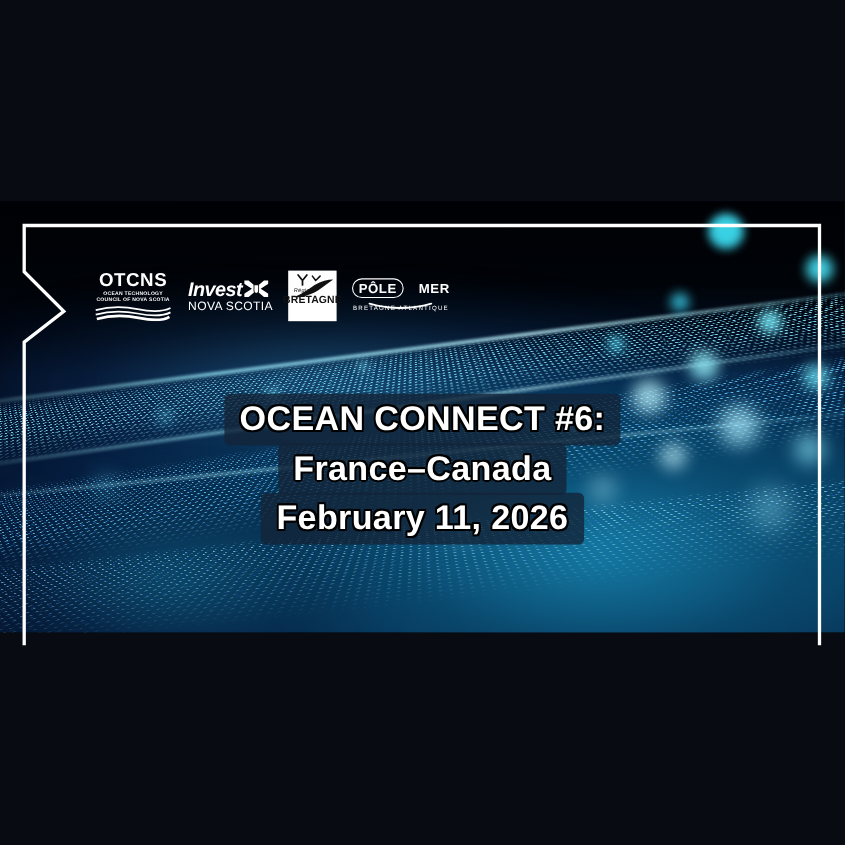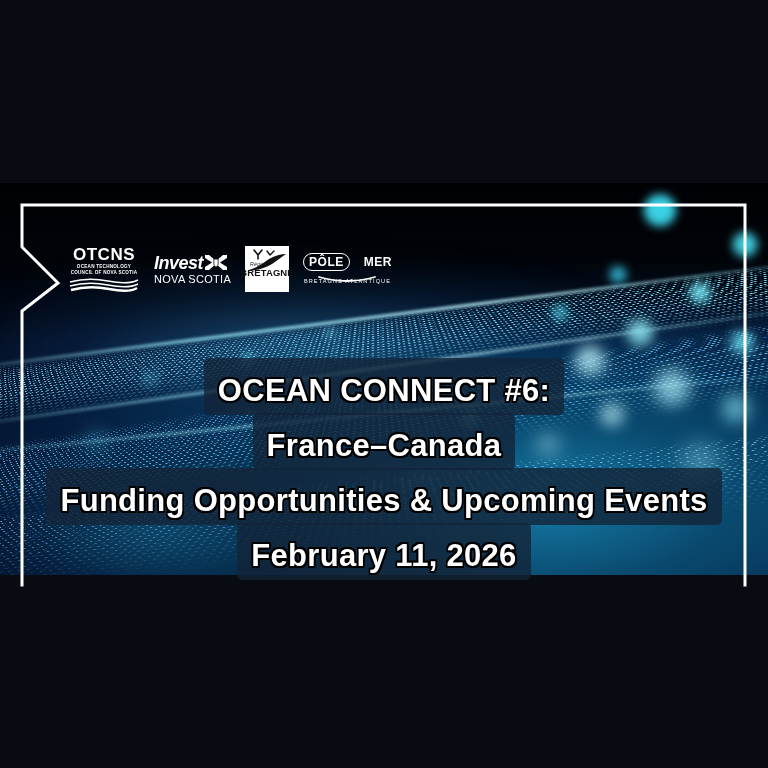--- a/index.html
+++ b/index.html
@@ -101,21 +101,21 @@
   }
 
   
   .bokeh{position:absolute;border-radius:50%;pointer-events:none;}
 
   
   .frame-svg{position:absolute;left:0;top:0;width:768px;height:585px;overflow:visible;}
 
   
   .logos{
-    position:absolute;left:68px;top:246px;
+    position:absolute;left:85px;top:246px;
     display:flex;align-items:center;gap:14px;
   }
   .logo{position:relative;}
 
   
   .otcns{width:72px;color:#fff;text-align:center;line-height:1;}
   .otcns .ot-main{font-size:17px;font-weight:700;letter-spacing:.5px;}
   .otcns .ot-s1,.otcns .ot-s2{font-size:4.6px;font-weight:700;letter-spacing:.25px;margin-top:1.5px;}
   .otcns .ot-waves{margin-top:2px;height:14px;position:relative;}
   .otcns .ot-waves svg{display:block;}
@@ -149,21 +149,21 @@
 
   
   .titles{
     position:absolute;left:0;top:358px;width:768px;
     display:flex;flex-direction:column;align-items:center;
   }
   .tline{
     display:inline-block;
     background:rgba(19,36,56,.80);
     color:#fff;font-weight:700;
-    padding:14px 14px 5px;
+    padding:4px 14px 5px;
     border-radius:5px;
     white-space:nowrap;
     text-shadow:
       -1.6px -1.6px 0 #000, 1.6px -1.6px 0 #000,
       -1.6px  1.6px 0 #000, 1.6px  1.6px 0 #000,
        0 -1.8px 0 #000, 0 1.8px 0 #000,
       -1.8px 0 0 #000, 1.8px 0 0 #000;
     letter-spacing:.3px;
   }
   .tline-1{font-size:31px;line-height:38px;margin-bottom:-2px;}
@@ -273,17 +273,16 @@
         </svg>
       </div>
       <div class="pm-sub">BRETAGNE ATLANTIQUE</div>
     </div>
 
   </div>
 
   <div class="titles">
     <span class="tline tline-1">OCEAN CONNECT #6:</span>
     <span class="tline tline-2">France–Canada</span>
-    <span class="tline tline-3">Funding Opportunities &amp; Upcoming Events</span>
     <span class="tline tline-4">February 11, 2026</span>
   </div>
 
 </div>
 
 </body></html>

